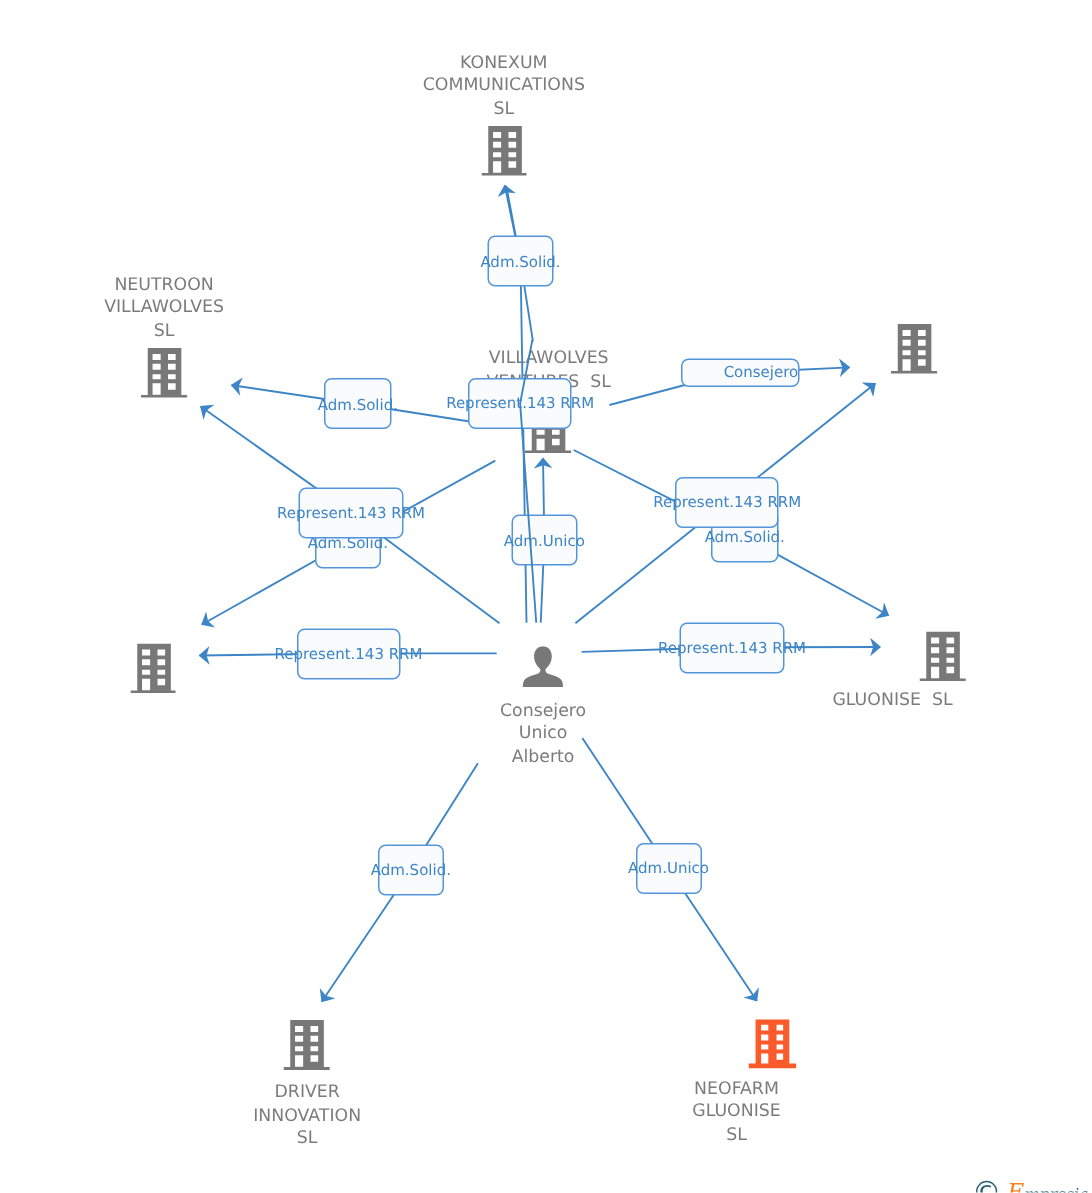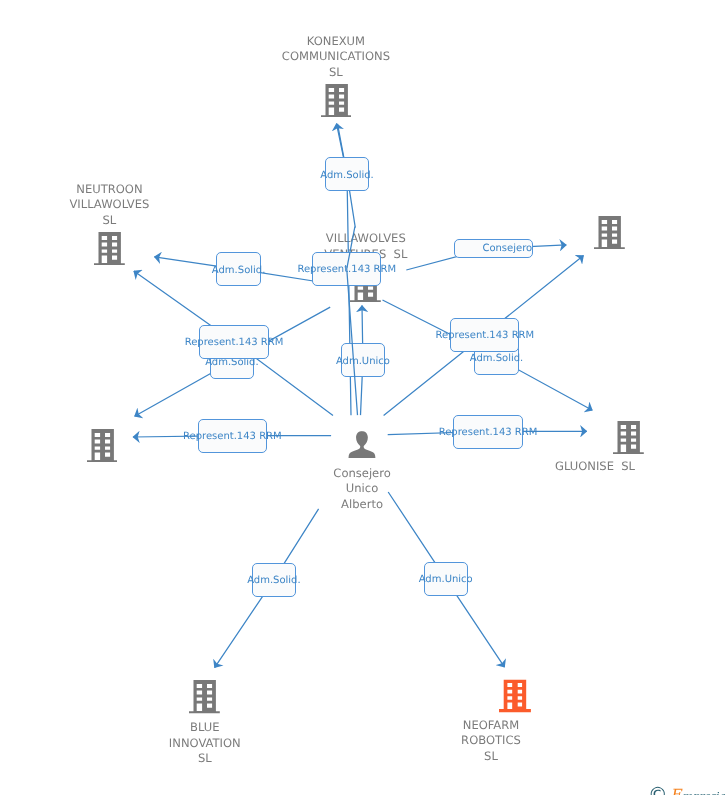--- a/index.html
+++ b/index.html
@@ -170,42 +170,42 @@
      M7.7,10.5 H13.1 V14.5 H7.7 Z
      M18.0,10.5 H23.1 V14.5 H18.0 Z
      M7.7,17.5 H13.1 V20.8 H7.7 Z
      M18.0,17.5 H23.1 V20.8 H18.0 Z
      M7.7,23.5 H13.1 V31.1 H7.7 Z
      M18.0,23.5 H23.1 V27.8 H18.0 Z
      M0,31.3 H30.8 V33.3 H0 Z"></path>
   </svg>
       </div>
       <div class="caption" style="left: 204.8px; top: 720.4px; transform: translateX(-50%);">
-        <div>BLUE</div>
+        <div>DRIVER</div>
         <div>INNOVATION</div>
         <div>SL</div>
       </div>
       <div class="node" style="left: 499.3px; top: 678.9px;">
         <svg viewBox="0 0 31.9 33.9" width="31.9" height="33.9" xmlns="http://www.w3.org/2000/svg">
    <path fill="#fb5b2b" fill-rule="evenodd" d="
      M4.7,0.7 H27.2 V30.0 H4.7 Z
      M8.4,4.1 H13.2 V8.0 H8.4 Z
      M18.7,4.1 H23.1 V8.0 H18.7 Z
      M8.4,10.7 H13.2 V14.6 H8.4 Z
      M18.7,10.7 H23.1 V14.6 H18.7 Z
      M8.4,17.3 H13.2 V20.7 H8.4 Z
      M18.7,17.3 H23.1 V20.7 H18.7 Z
      M8.4,23.4 H13.2 V30.0 H8.4 Z
      M18.7,23.4 H23.1 V27.5 H18.7 Z
      M0,30.0 H31.9 V33.2 H0 Z"></path>
   </svg>
       </div>
       <div class="caption" style="left: 491px; top: 717.8px; transform: translateX(-50%);">
         <div>NEOFARM</div>
-        <div>ROBOTICS</div>
+        <div>GLUONISE</div>
         <div>SL</div>
       </div>
     </div>
   <div id="paint">
       <svg viewBox="0 0 728 795" class="elayer" style="z-index: 1;">
         <defs>
           <marker id="ah1" markerWidth="7.4" markerHeight="12.4" refX="6.9" refY="6.2" orient="auto" markerUnits="userSpaceOnUse">
     <path d="M0.2,0 L7.4,6.2 L0.2,12.4 L2.2,6.2 Z" fill="#3d85c6"></path>
           </marker>
         </defs>

